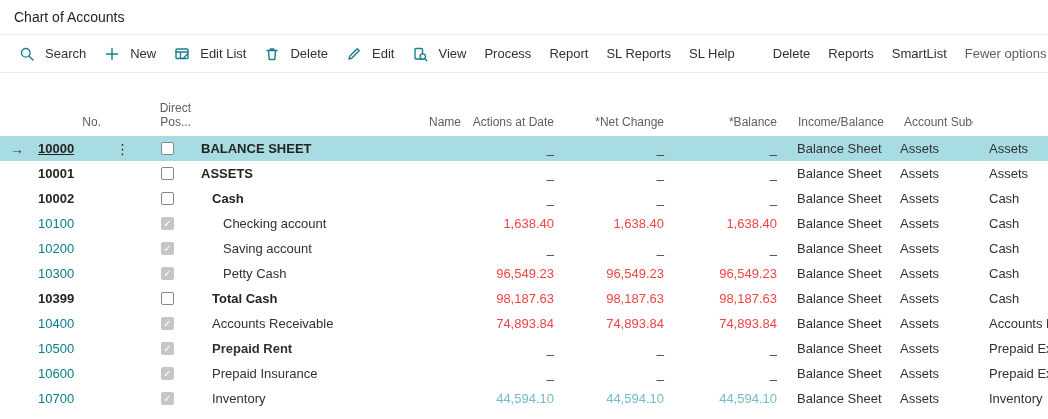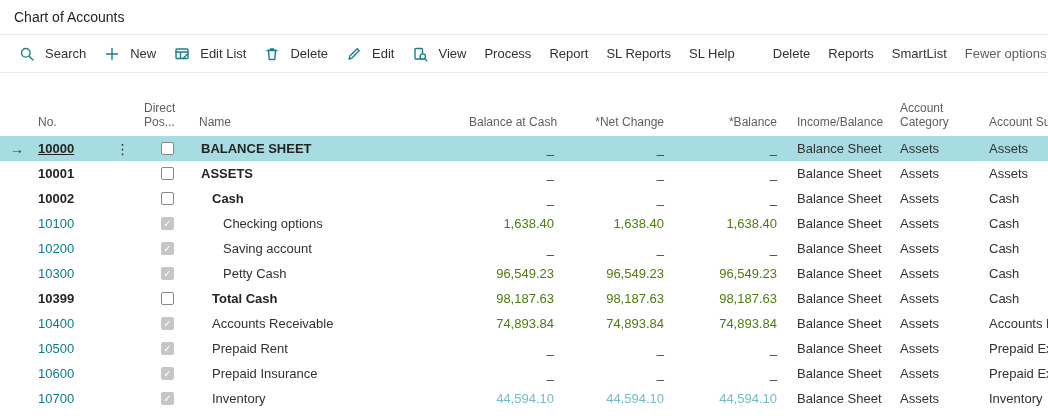--- a/index.html
+++ b/index.html
@@ -28,21 +28,21 @@
   .tb-divider { width:1px; height:20px; background:#d2d0ce; margin:0 10px; display:inline-block; }
 
   .grid {
     display:grid;
     grid-template-columns: 34px 71px 35px 55px 270px 95px 110px 113px 105px 85px 1fr;
   }
   .cell { padding:0 4px; overflow:hidden; white-space:nowrap; }
 
   .header { align-items:end; height:56px; padding-bottom:7px; margin-top:7px;
             color:#605e5c; font-size:12px; }
-  .header .cell { line-height:14px; }
+  .header .cell { line-height:14px;text-align:right; }
   .header .col3 { white-space:normal; }
   .header .col9 { white-space:normal; }
 
   .row { height:25px; align-items:center; font-size:13px; }
   .row.selected { background:#a7dde2; }
 
   .col5, .col6, .col7 { text-align:right; padding-right:6px; }
   .col8 { padding-left:14px; }
   .col9 { padding-left:12px; }
   .col10 { padding-left:16px; }
@@ -50,21 +50,21 @@
 
   .row-arrow { font-size:14px; padding-left:6px; color:#323130; }
   .ellipsis-glyph { color:#323130; font-size:14px; display:inline-block; width:100%; text-align:center; }
 
   .no-link { color:#077d87; }
   .no-heading { color:#252423; font-weight:700; }
   .focused-underline { text-decoration:underline; }
 
   .row.heading .name-text { font-weight:700; color:#252423; }
 
-  .amount { color:#4d7c0f; }
+  .amount { color:#ef4444; }
   .amount.muted { color:#74bcc3; }
   .empty-val { color:#323130; }
 
   .checkbox {
     width:13px; height:13px; border:1px solid #8a8886; background:#fff;
     border-radius:2px; display:inline-flex; align-items:center; justify-content:center;
     font-size:10px; line-height:1; cursor:default;
   }
   .checkbox.checked { background:#c8c6c4; border-color:#c8c6c4; color:#fff; }
 </style>
@@ -157,25 +157,24 @@
         <span>Fewer options</span>
       </button>
     </div>
 
   <div class="grid header">
       <div class="cell col0"></div>
       <div class="cell col1">No.</div>
       <div class="cell col2"></div>
       <div class="cell col3">Direct Pos...</div>
       <div class="cell col4">Name</div>
-      <div class="cell col5">Balance at Cash</div>
+      <div class="cell col5">Actions at Date</div>
       <div class="cell col6">*Net Change</div>
       <div class="cell col7">*Balance</div>
       <div class="cell col8">Income/Balance</div>
-      <div class="cell col9">Account Category</div>
       <div class="cell col10">Account Subcategory</div>
     </div>
 
   <div>
       <div class="grid row selected heading">
         <div class="cell col0"><span class="row-arrow">→</span></div>
         <div class="cell col1"><span class="no-heading focused-underline">10000</span></div>
         <div class="cell col2"><span class="ellipsis-glyph">⋮</span></div>
         <div class="cell col3">
           <span class="checkbox"></span>
@@ -218,21 +217,21 @@
         <div class="cell col9">Assets</div>
         <div class="cell col10">Cash</div>
       </div>
       <div class="grid row">
         <div class="cell col0"></div>
         <div class="cell col1"><span class="no-link">10100</span></div>
         <div class="cell col2"></div>
         <div class="cell col3">
           <span class="checkbox checked">✓</span>
         </div>
-        <div class="cell col4" style="padding-left: 28px;"><span class="name-text">Checking options</span></div>
+        <div class="cell col4" style="padding-left: 28px;"><span class="name-text">Checking account</span></div>
         <div class="cell col5"><span class="amount">1,638.40</span></div>
         <div class="cell col6"><span class="amount">1,638.40</span></div>
         <div class="cell col7"><span class="amount">1,638.40</span></div>
         <div class="cell col8">Balance Sheet</div>
         <div class="cell col9">Assets</div>
         <div class="cell col10">Cash</div>
       </div>
       <div class="grid row">
         <div class="cell col0"></div>
         <div class="cell col1"><span class="no-link">10200</span></div>
@@ -293,21 +292,21 @@
         <div class="cell col9">Assets</div>
         <div class="cell col10">Accounts Receivable</div>
       </div>
       <div class="grid row">
         <div class="cell col0"></div>
         <div class="cell col1"><span class="no-link">10500</span></div>
         <div class="cell col2"></div>
         <div class="cell col3">
           <span class="checkbox checked">✓</span>
         </div>
-        <div class="cell col4" style="padding-left: 17px;"><span class="name-text">Prepaid Rent</span></div>
+        <div class="cell col4" style="padding-left: 17px; font-weight: bold;"><span class="name-text">Prepaid Rent</span></div>
         <div class="cell col5"><span class="empty-val">_</span></div>
         <div class="cell col6"><span class="empty-val">_</span></div>
         <div class="cell col7"><span class="empty-val">_</span></div>
         <div class="cell col8">Balance Sheet</div>
         <div class="cell col9">Assets</div>
         <div class="cell col10">Prepaid Expenses</div>
       </div>
       <div class="grid row">
         <div class="cell col0"></div>
         <div class="cell col1"><span class="no-link">10600</span></div>

